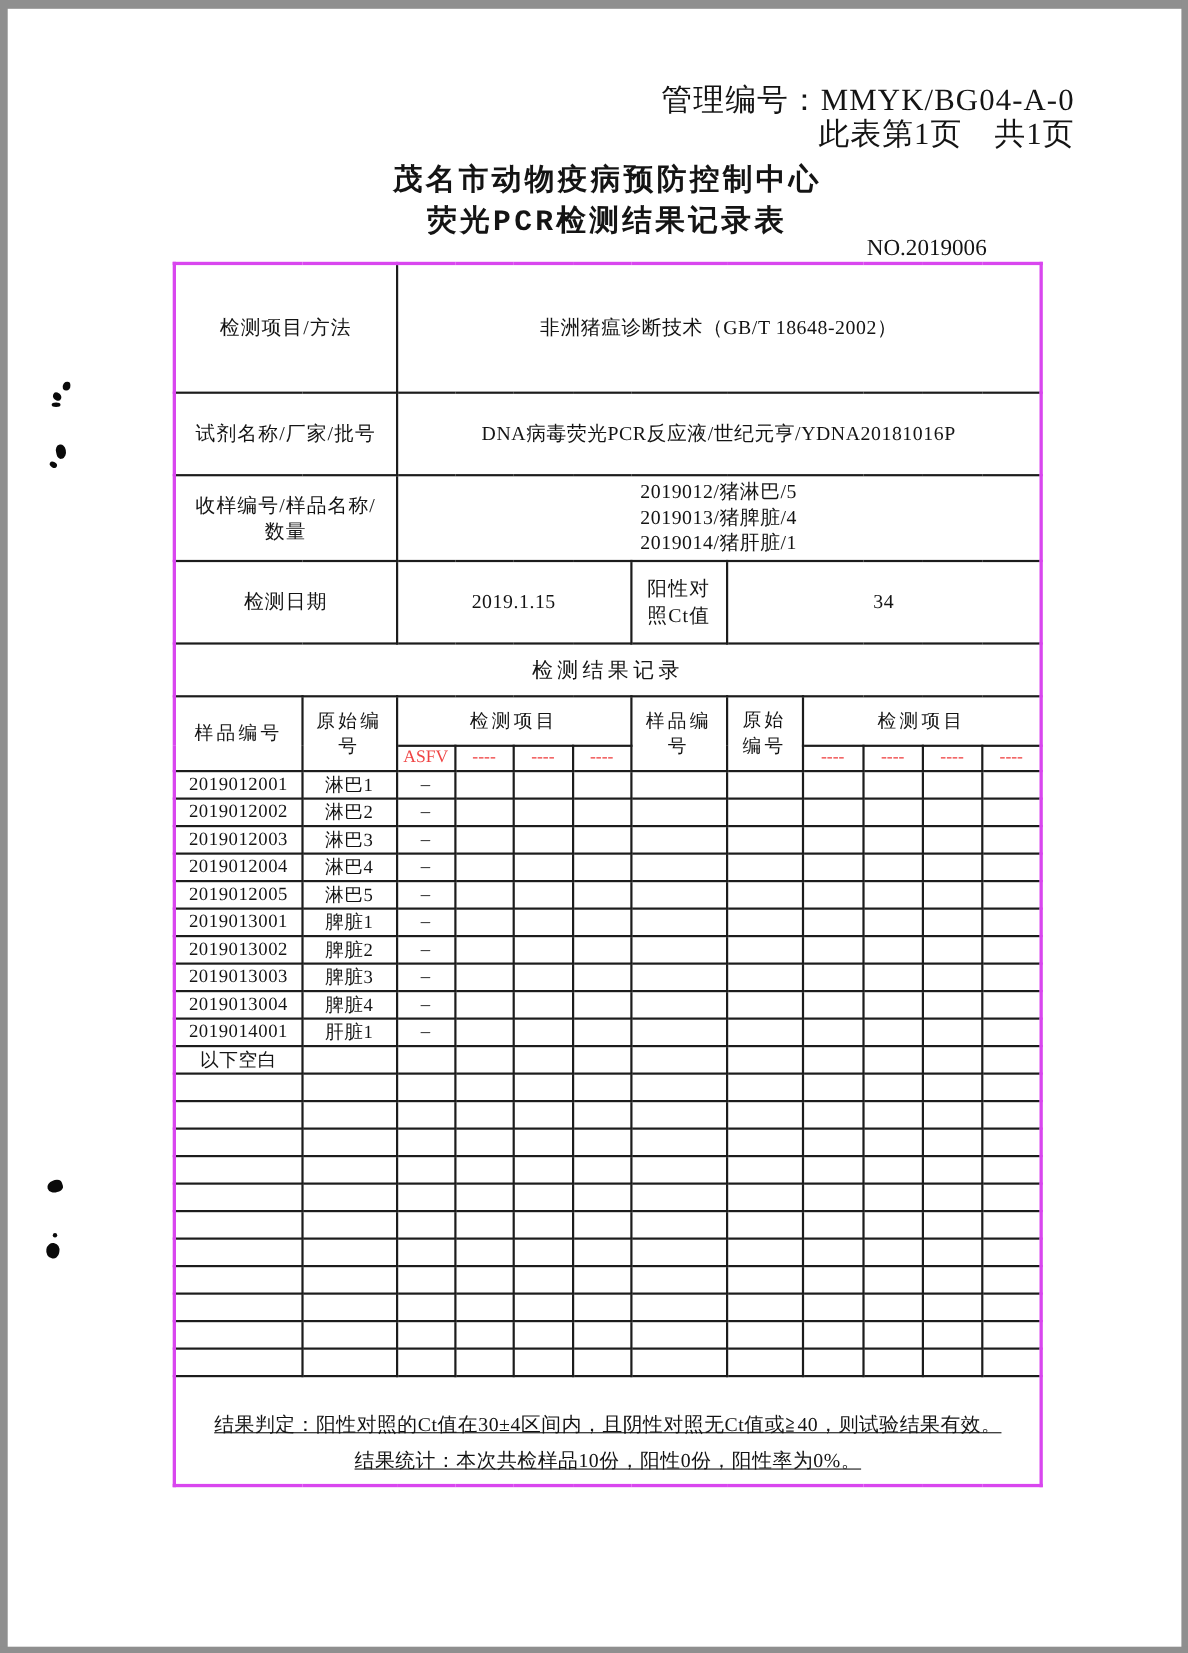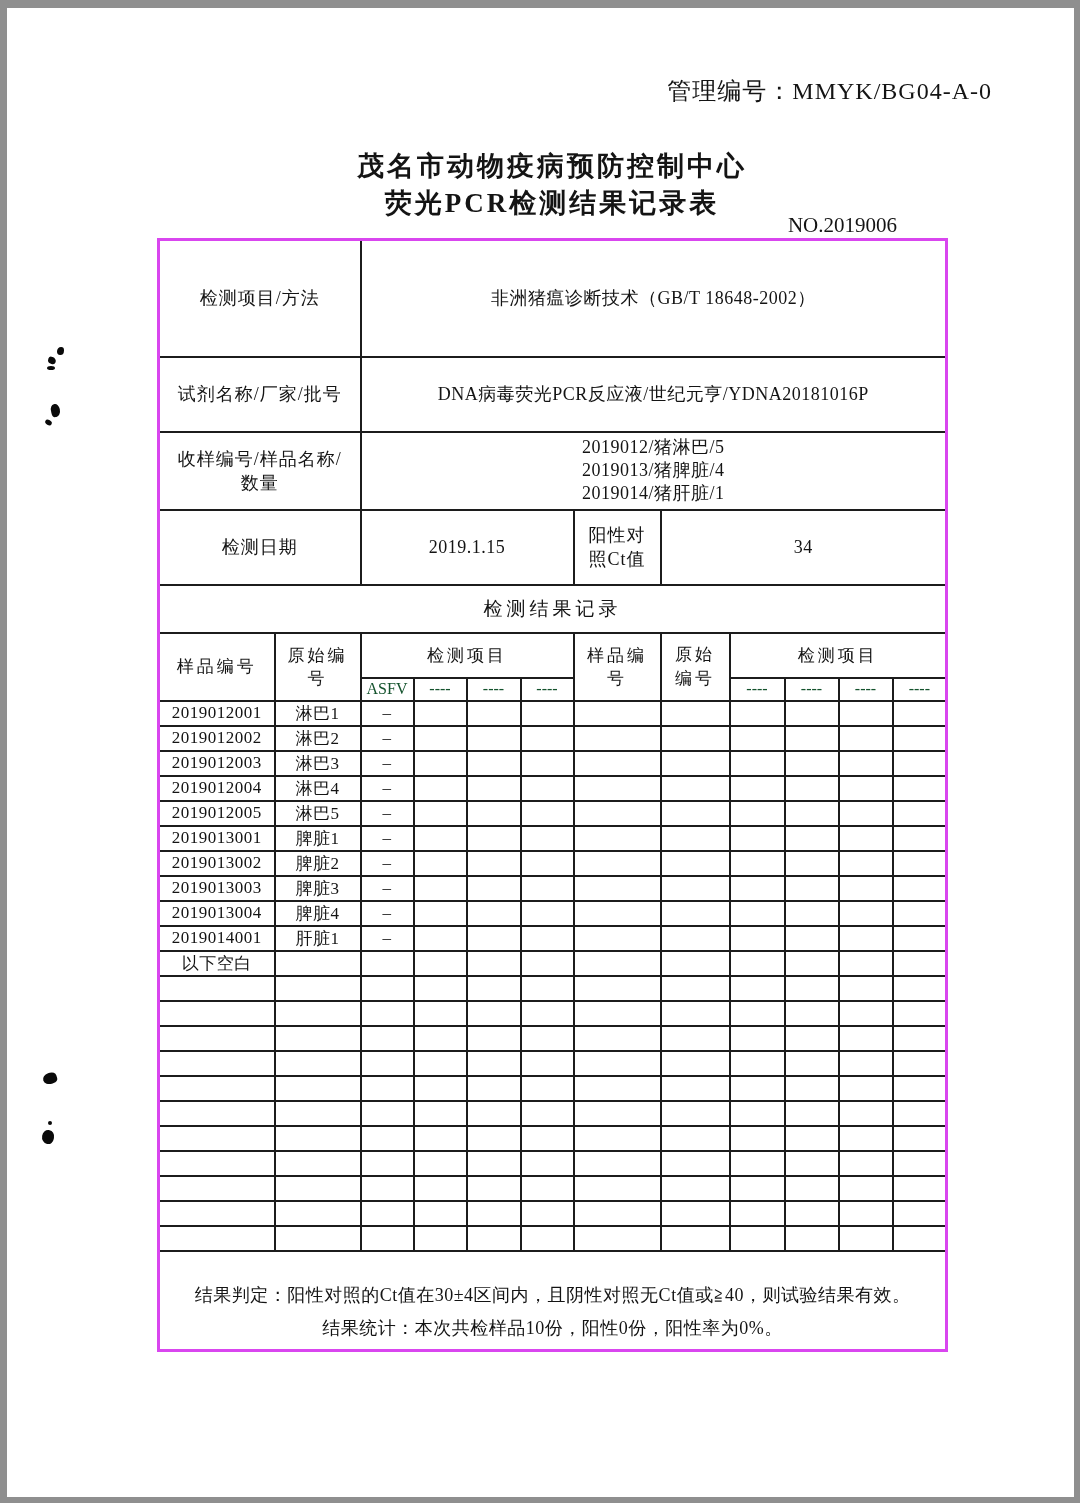--- a/index.html
+++ b/index.html
@@ -12,27 +12,28 @@
     color: #141414;
   }
   
   .edge { position: absolute; background: #8f8f8f; z-index: 5; }
   .edge.left   { left: 0; top: 0; width: 7px; height: 1503px; }
   .edge.top    { left: 0; top: 0; width: 1080px; height: 8px; }
   .edge.right  { right: 0; top: 0; width: 6px; height: 1503px; }
   .edge.bottom { left: 0; bottom: 0; width: 1080px; height: 6px; }
 
   .admin-block {
-    position: absolute; top: 76px; right: 88px;
-    text-align: right; font-size: 24px; line-height: 31px;
+    position: absolute; top: 76px; right: 103px;
+    text-align: right; font-size: 28px; line-height: 31px;
     letter-spacing: 1px;
   }
   .title-block {
     position: absolute; left: 157px; top: 148px; width: 790px;
     text-align: center;
+    font-family: Liberation Mono, monospace;
   }
   .title-line { font-size: 27px; font-weight: bold; letter-spacing: 3px; line-height: 37px; }
   .doc-no {
     position: absolute; left: 157px; top: 213px; width: 790px;
     text-align: right; padding-right: 50px; font-size: 21px; font-family: Liberation Serif, serif;
   }
 
   table.doc {
     position: absolute; left: 157px; top: 238px;
     width: 790px; border-collapse: collapse; table-layout: fixed;
@@ -41,27 +42,28 @@
   table.doc td {
     border: 2px solid #1c1c1c;
     text-align: center; vertical-align: middle;
     overflow: hidden;
   }
   table.doc { border: 3px solid #d946ef; }
   td.lbl { letter-spacing: 1px; padding: 0 12px; }
   td.val { letter-spacing: 0.5px; }
   .section-title { font-size: 19px; letter-spacing: 4px; }
   .hdr { font-size: 17px; letter-spacing: 3px; }
-  .sub-hdr { font-size: 16px; letter-spacing: 0; color: #14532d; }
+  .sub-hdr { font-size: 16px; letter-spacing: 0; color: #ef4444; }
   tbody.results td { height: 25px; font-size: 17px; letter-spacing: 0.5px; }
   td.note-cell {
     text-align: left; vertical-align: top;
     padding: 24px 10px 0 10px;
     font-size: 18px; line-height: 33px; letter-spacing: 0.5px;
     border-top: 2px solid #1c1c1c;
+    text-decoration: underline;
   }
   .footer-line {
     position: absolute; left: 157px; top: 1372px; width: 790px;
     text-align: right; padding-right: 4px; font-size: 18px; letter-spacing: 1px;
   }
   
   .speck { position: absolute; background: #0a0a0a; z-index: 4; }
 </style>
 </head>
 <body>
@@ -76,20 +78,21 @@
   <div class="speck" style="left:48px;top:357px;width:8px;height:7px;border-radius:40% 60% 45% 55%;transform:rotate(20deg);"></div>
   <div class="speck" style="left:47px;top:366px;width:8px;height:4px;border-radius:50%;"></div>
   <div class="speck" style="left:51px;top:404px;width:9px;height:13px;border-radius:50% 50% 60% 40%;transform:rotate(-12deg);"></div>
   <div class="speck" style="left:45px;top:420px;width:7px;height:5px;border-radius:50%;transform:rotate(30deg);"></div>
   <div class="speck" style="left:43px;top:1073px;width:14px;height:11px;border-radius:55% 45% 40% 60%;transform:rotate(-18deg);"></div>
   <div class="speck" style="left:48px;top:1121px;width:4px;height:4px;border-radius:50%;"></div>
   <div class="speck" style="left:42px;top:1130px;width:12px;height:14px;border-radius:50% 50% 45% 55%;transform:rotate(10deg);"></div>
 
   <div class="admin-block">
     <div>管理编号：MMYK/BG04-A-0</div>
+    <div>此表第1页　共1页</div>
   </div>
 
   <div class="title-block">
     <div class="title-line">茂名市动物疫病预防控制中心</div>
     <div class="title-line">荧光PCR检测结果记录表</div>
   </div>
 
   <div class="doc-no">NO.2019006</div>
 
   <table class="doc">

